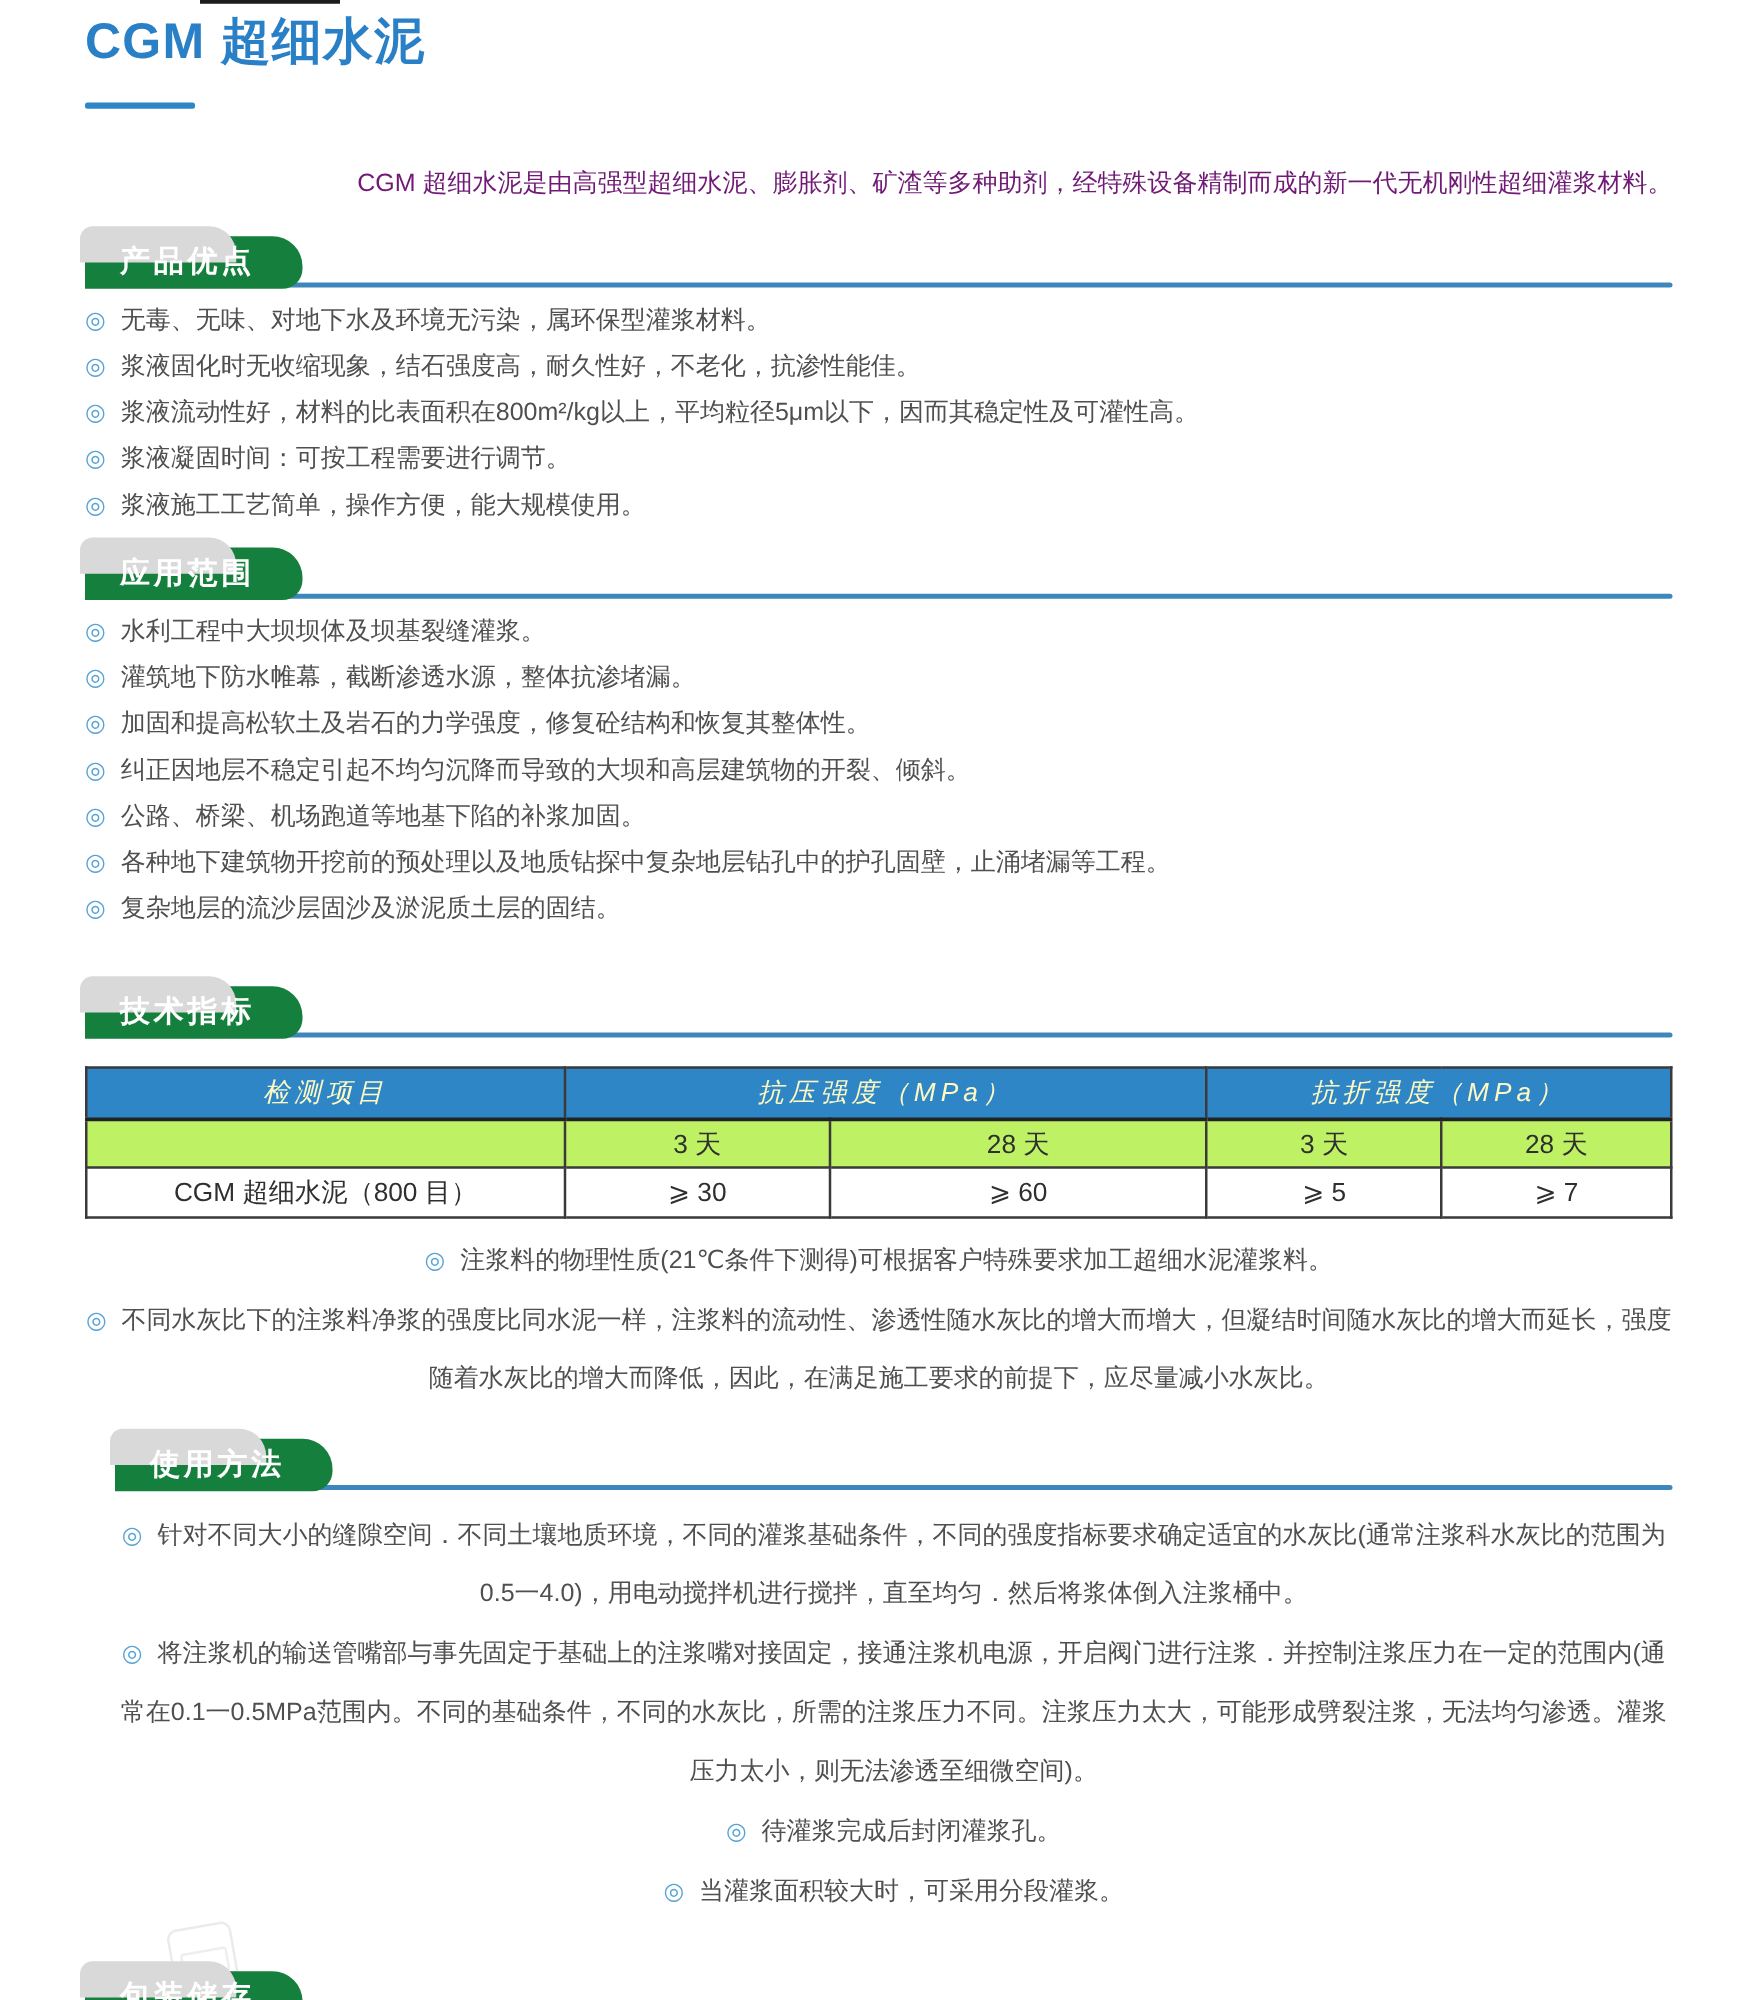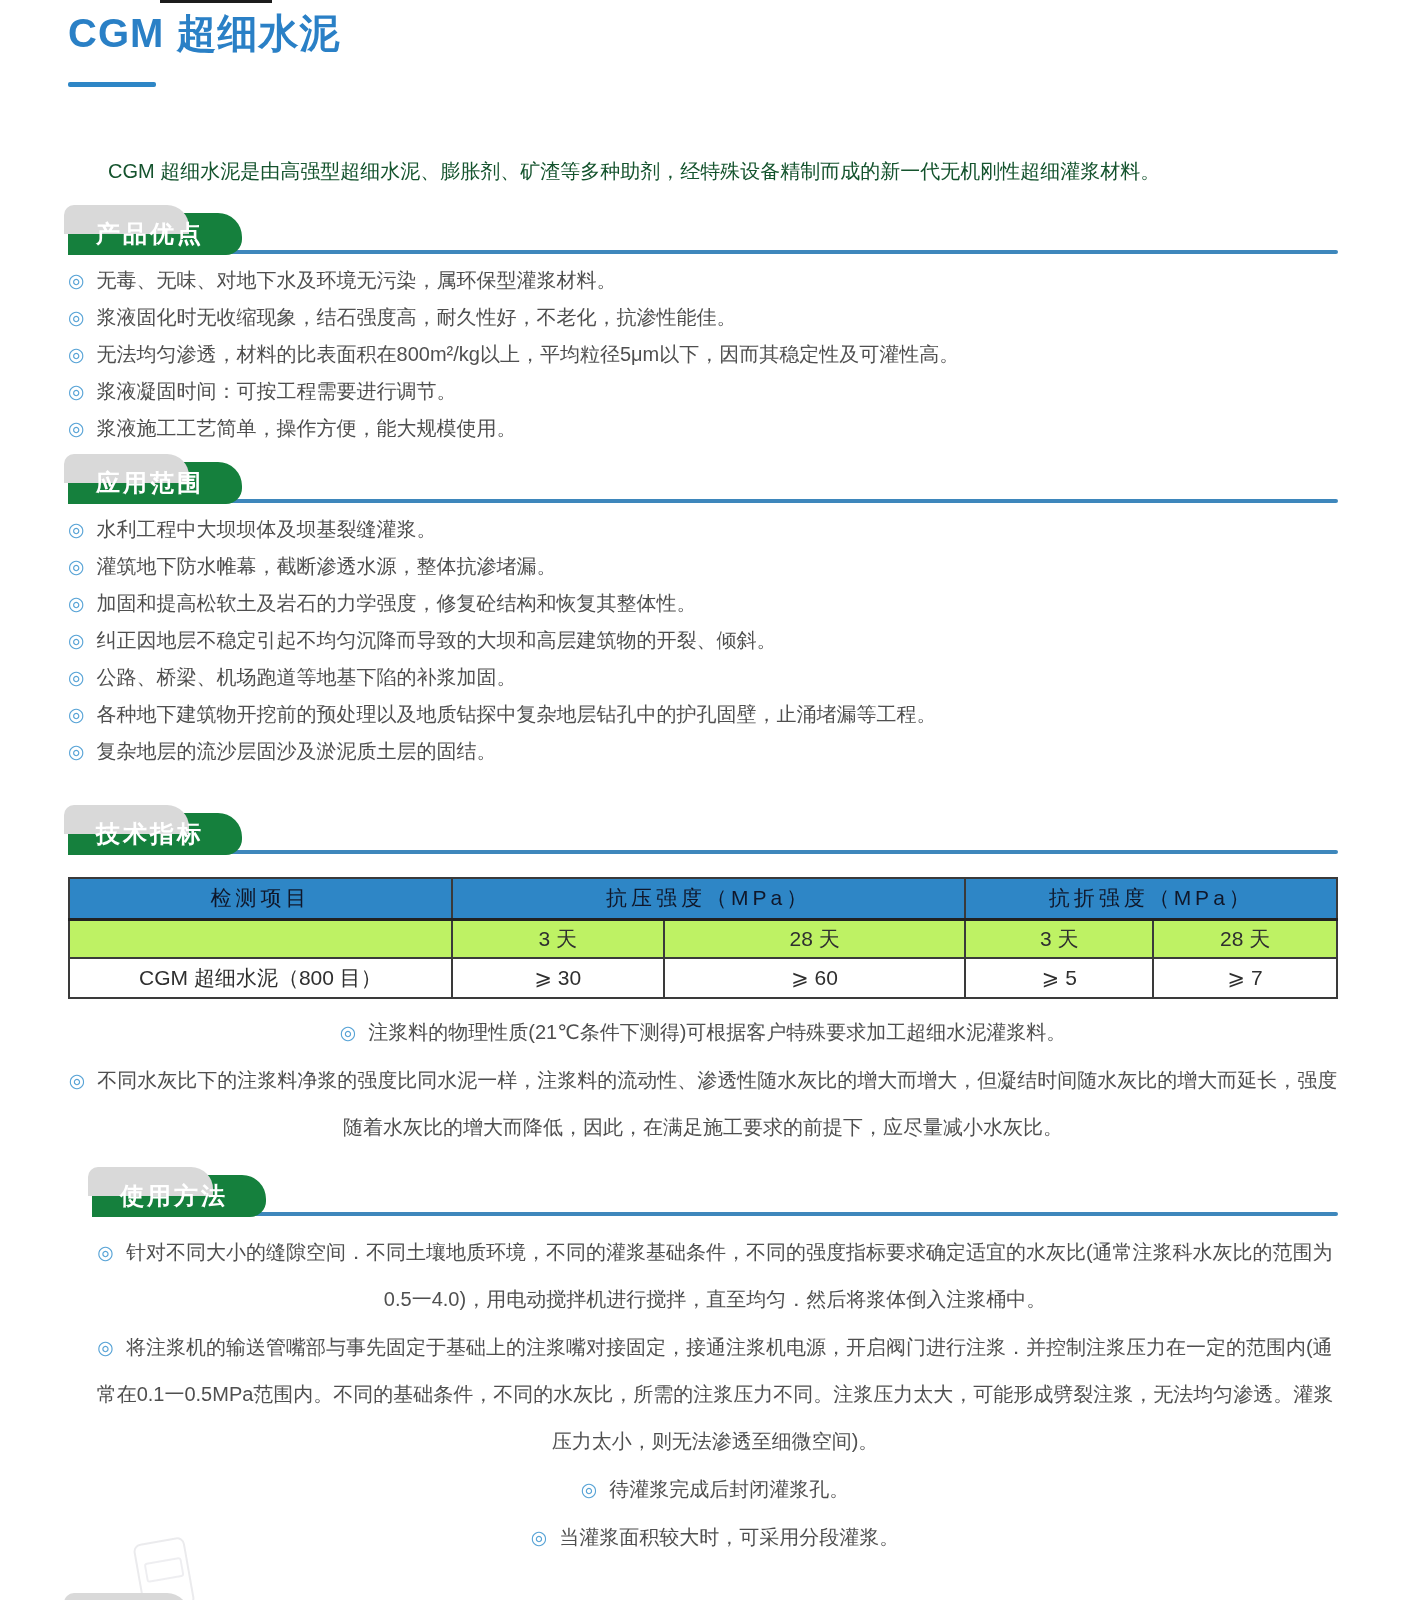--- a/index.html
+++ b/index.html
@@ -13,21 +13,21 @@
 
   .top-artifact { position: absolute; top: 0; left: 160px; width: 112px; height: 3px; background: #1c1c1c; }
 
   .doc-title {
     padding-top: 8px;
     font-size: 40px; font-weight: bold; color: #2a80c6;
     letter-spacing: 1px; line-height: 1.25;
   }
   .title-divider { margin-top: 24px; width: 88px; height: 5px; background: #2e86c6; border-radius: 2px; }
 
-  .intro { margin-top: 70px; font-size: 20px; line-height: 1.4; color: #14532d; text-indent: 2em; }
+  .intro { margin-top: 46px; font-size: 20px; line-height: 1.4; color: #701a75; text-indent: 2em; text-align: right; }
 
   
   .sec-head { position: relative; height: 44px; }
   .sec-rule { position: absolute; left: 0; right: 0; bottom: 3px; height: 4px; background: #3e87bc; border-radius: 2px; }
   .sec-tab {
     position: relative; z-index: 1; display: inline-block;
     height: 42px; line-height: 42px; padding: 0 38px 0 28px;
     background: #15803d; color: #ffffff;
     font-size: 24px; font-weight: bold; letter-spacing: 3px;
     border-radius: 5px 24px 16px 0;
@@ -49,22 +49,22 @@
   .sec-specs { margin-top: 48px; }
   .sec-usage { margin-top: 24px; margin-left: 24px; }
   .sec-packaging { margin-top: 40px; }
 
   table.spec-table {
     width: 100%; border-collapse: collapse; margin-top: 20px;
     font-size: 21px; color: #2f2f2f; text-align: center;
   }
   table.spec-table th, table.spec-table td { border: 2px solid #3a3a3a; }
   tr.head-row th {
-    background: #2e86c6; color: #0f172a; font-weight: normal;
-    letter-spacing: 4px; height: 41px; border-bottom: 3px solid #222222;
+    background: #2e86c6; color: #fef9c3; font-weight: normal;
+    letter-spacing: 4px; height: 41px; border-bottom: 3px solid #222222; font-style: italic;
   }
   tr.sub-row td { background: #bef264; height: 39px; margin-left: 35px; }
   tr.data-row td { background: #ffffff; height: 40px; }
 
   .notes { margin-top: 12px; }
 
   .watermark {
     position: absolute; left: 138px; top: 1540px; width: 52px; height: 70px;
     border: 2px solid #e9e9ec; border-radius: 8px;
     transform: rotate(-10deg); opacity: 0.9;
@@ -87,21 +87,21 @@
   <p class="intro">CGM 超细水泥是由高强型超细水泥、膨胀剂、矿渣等多种助剂，经特殊设备精制而成的新一代无机刚性超细灌浆材料。</p>
 
   <section class="sec-advantages">
     <div class="sec-head">
       <div class="sec-rule"></div>
       <div class="sec-tab">产品优点</div>
     </div>
     <ul class="bullets tight">
       <li><span class="marker">◎</span><span>无毒、无味、对地下水及环境无污染，属环保型灌浆材料。</span></li>
       <li><span class="marker">◎</span><span>浆液固化时无收缩现象，结石强度高，耐久性好，不老化，抗渗性能佳。</span></li>
-      <li><span class="marker">◎</span><span>无法均匀渗透，材料的比表面积在800m²/kg以上，平均粒径5μm以下，因而其稳定性及可灌性高。</span></li>
+      <li><span class="marker">◎</span><span>浆液流动性好，材料的比表面积在800m²/kg以上，平均粒径5μm以下，因而其稳定性及可灌性高。</span></li>
       <li><span class="marker">◎</span><span>浆液凝固时间：可按工程需要进行调节。</span></li>
       <li><span class="marker">◎</span><span>浆液施工工艺简单，操作方便，能大规模使用。</span></li>
     </ul>
   </section>
 
   <section class="sec-applications">
     <div class="sec-head">
       <div class="sec-rule"></div>
       <div class="sec-tab">应用范围</div>
     </div>

